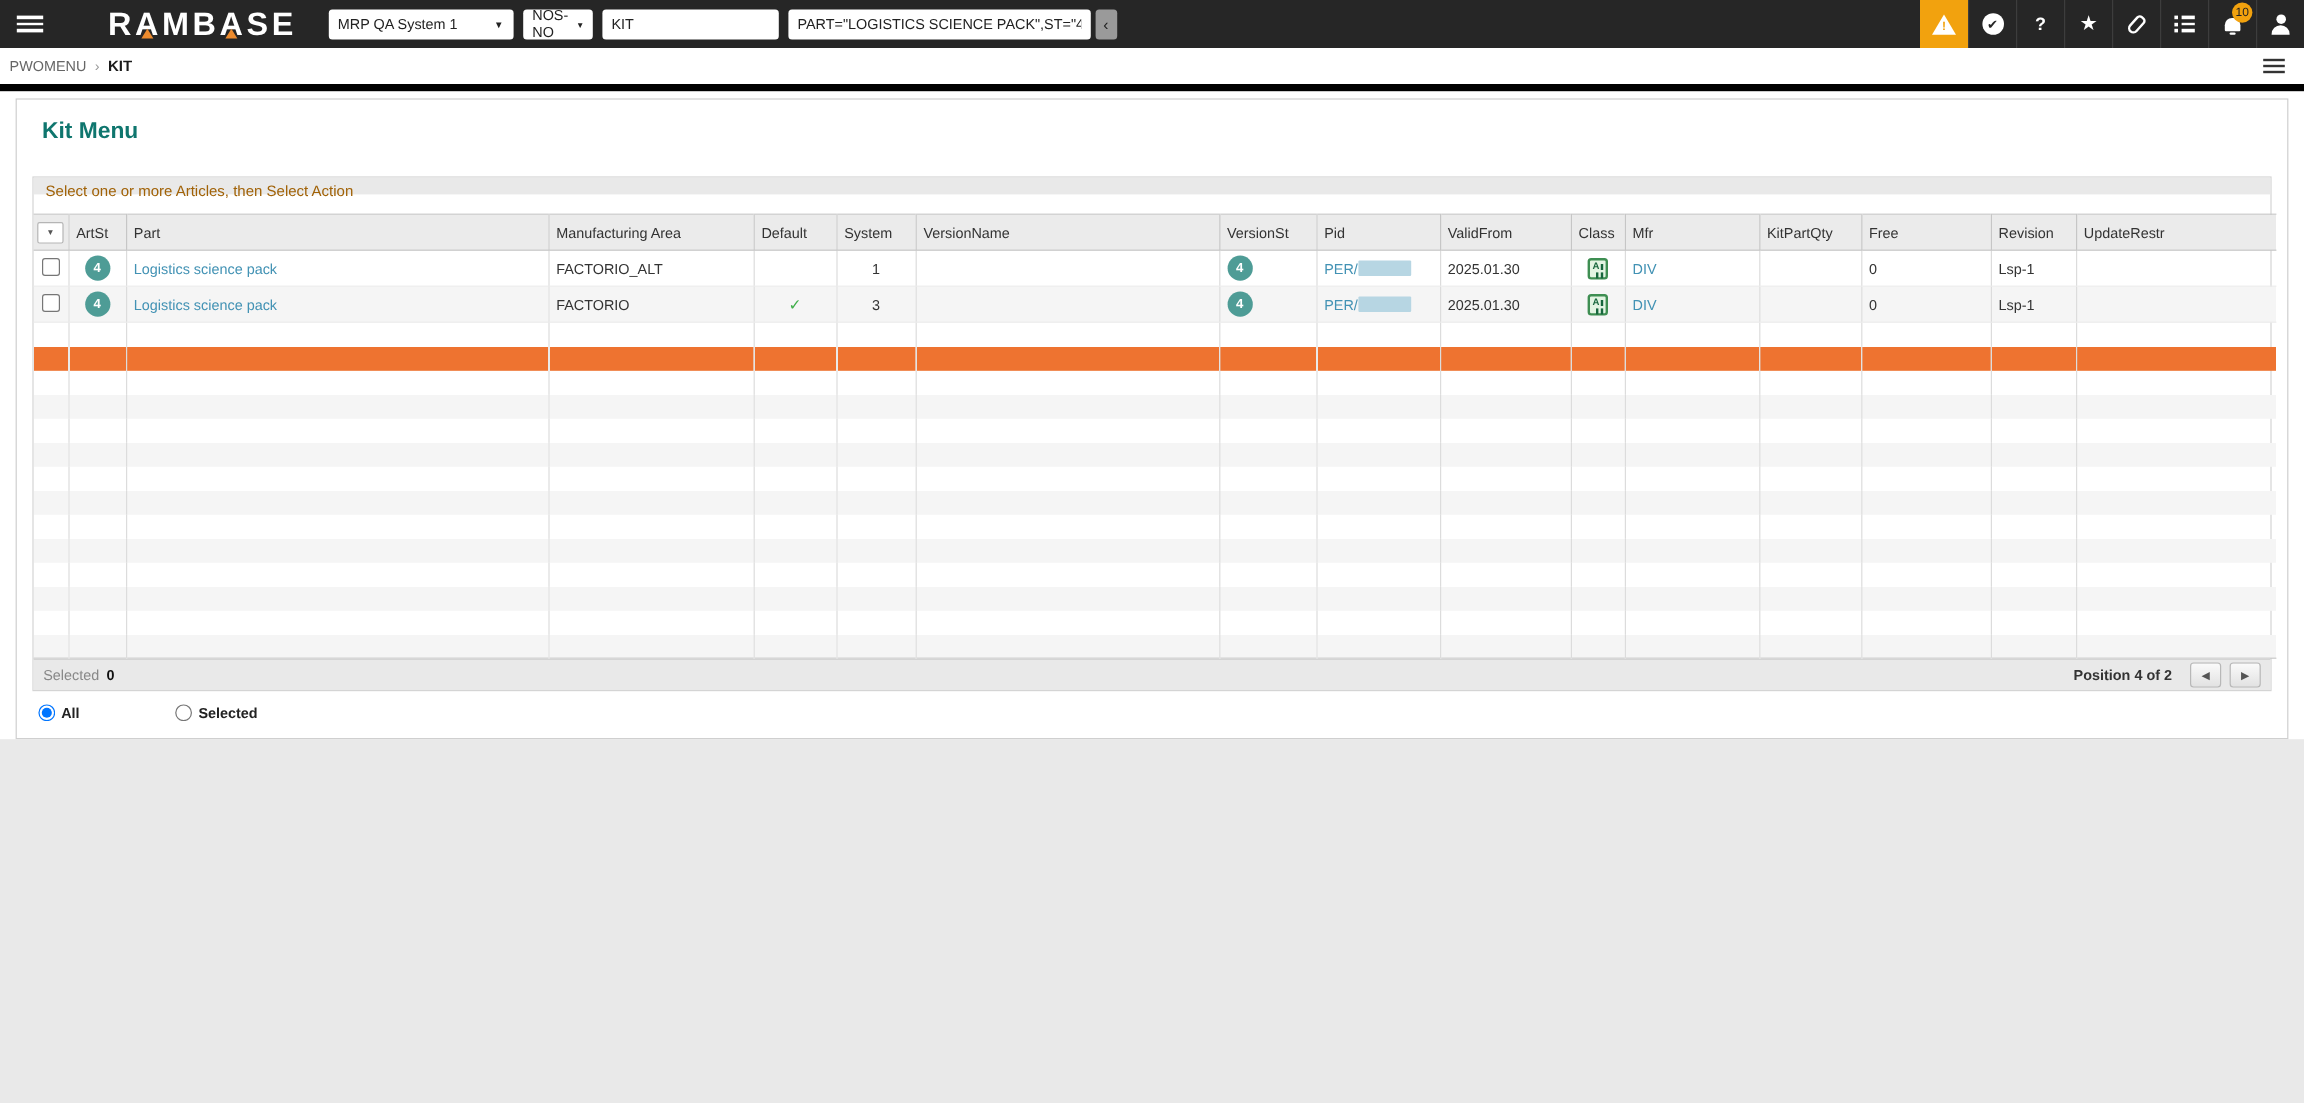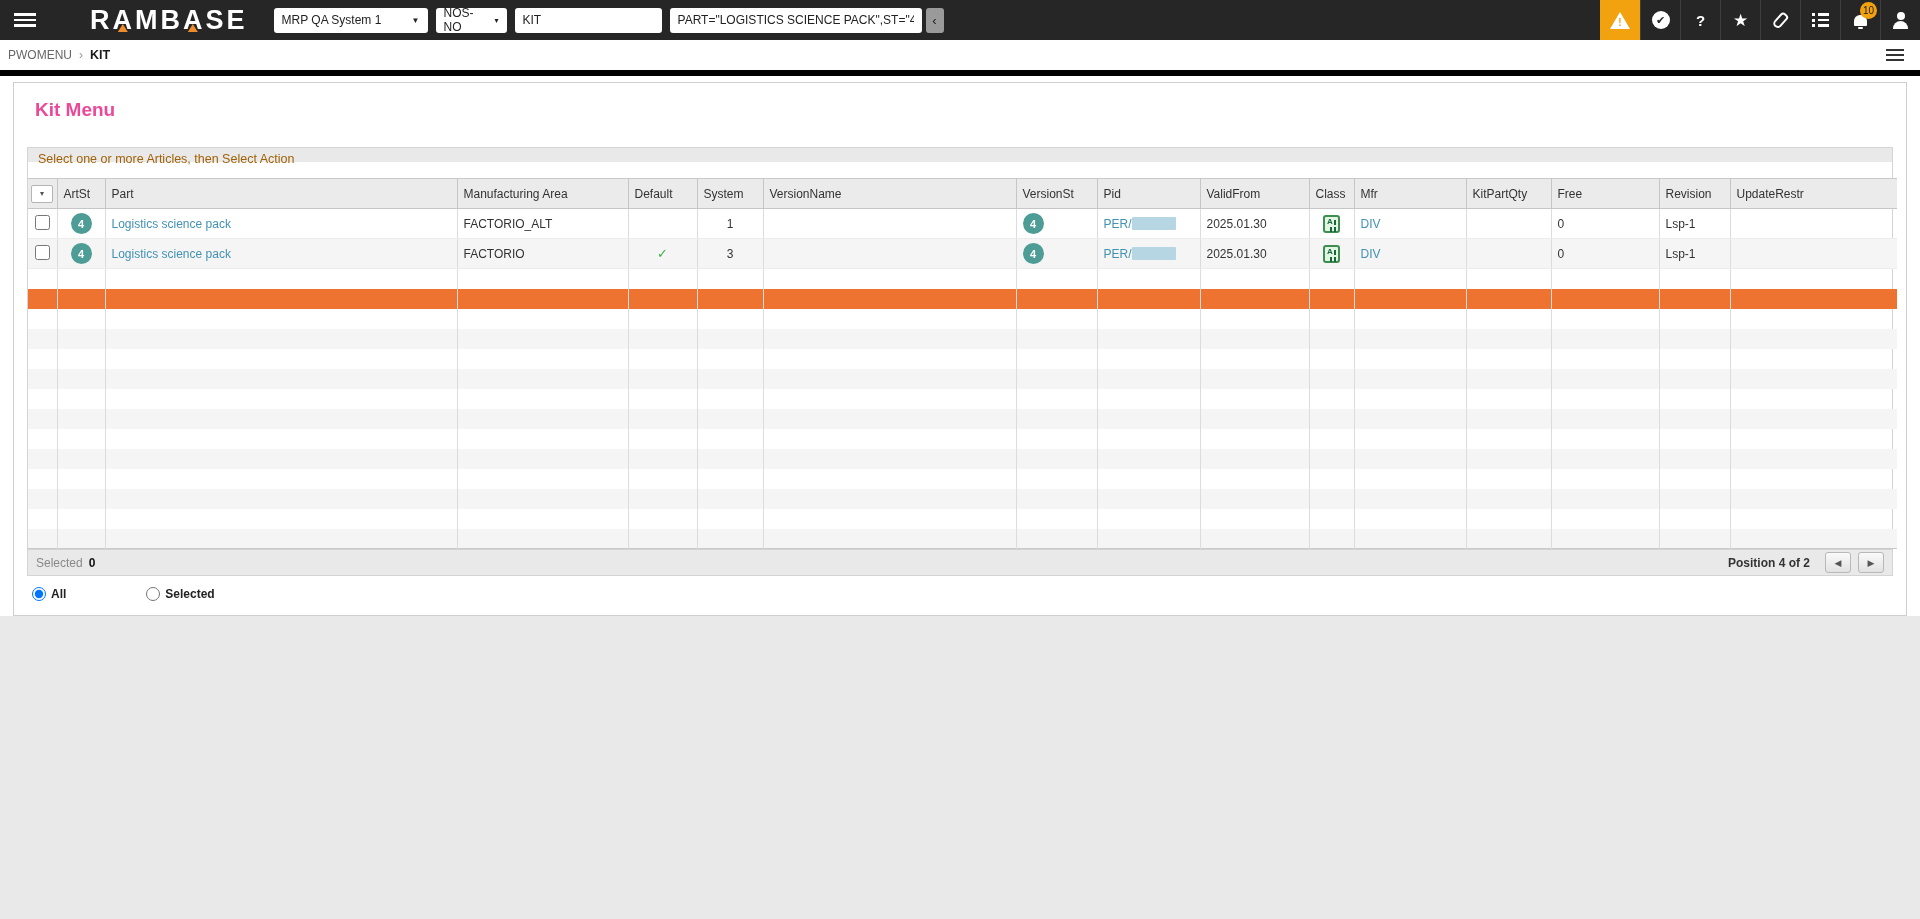--- a/index.html
+++ b/index.html
@@ -57,21 +57,21 @@
   .breadcrumb { height:36px; background:#fff; display:flex; align-items:center;
           padding:0 16px 0 8px; border-bottom:6px solid #000000; }
   .bc-parent { font-size:12px; color:#666; cursor:pointer; }
   .bc-sep { font-size:12px; color:#999; margin:0 7px; }
   .bc-current { font-size:12.5px; font-weight:bold; color:#1a1a1a; }
   .bc-menu { margin-left:auto; cursor:pointer; }
   .bc-menu span { display:block; width:18px; height:2px; background:#333; margin:3px 0; }
 
   
   .panel { margin:6px 13px 0; background:#fff; border:1px solid #cfcfcf; padding:16px 13px 14px; }
-  .page-title { font-size:19px; font-weight:bold; color:#ec4899; margin:0 0 26px 8px; }
+  .page-title { font-size:19px; font-weight:bold; color:#0f766e; margin:0 0 26px 8px; }
 
   .grid-box { border:1px solid #d4d4d4; }
   .instruction { height:14px; line-height:22px; background:#e9e9e9; font-size:12.5px;
           color:#a16207; padding-left:10px; }
   .filter-row { height:30px; display:flex; align-items:center; padding-left:10px;
           font-size:12px; background:#fff; }
   .filter-label { color:#999; width:80px; }
   .filter-value { font-weight:bold; color:#222; margin-right:16px; }
   .mag { position:relative; width:17px; height:17px; margin-right:8px; cursor:pointer; }
   .mag::before { content:""; position:absolute; top:1px; left:1px; width:9px; height:9px;
@@ -153,21 +153,21 @@
         <span class="logo-ch">M</span>
         <span class="logo-ch">B</span>
         <span class="logo-ch logo-a">A</span>
         <span class="logo-ch">S</span>
         <span class="logo-ch">E</span>
       </div>
     <div class="tb-select" style="width:154px;">
       <span>MRP QA System 1</span>
       <span class="caret">▼</span>
     </div>
-    <div class="tb-select" style="width:71px;">
+    <div class="tb-select" style="width:58px;">
       <span>NOS-NO</span>
       <span class="caret">▾</span>
     </div>
     <input class="tb-input" style="width: 147px;" value="KIT">
     <input class="tb-input" style="width: 252px; margin-right: 4px;" value="PART=&quot;LOGISTICS SCIENCE PACK&quot;,ST=&quot;4&quot;">
     <button class="back-btn">‹</button>
     <div class="tb-spacer"></div>
     <div class="tiles">
       <div class="tile warn">
         <div class="warn-wrap">

